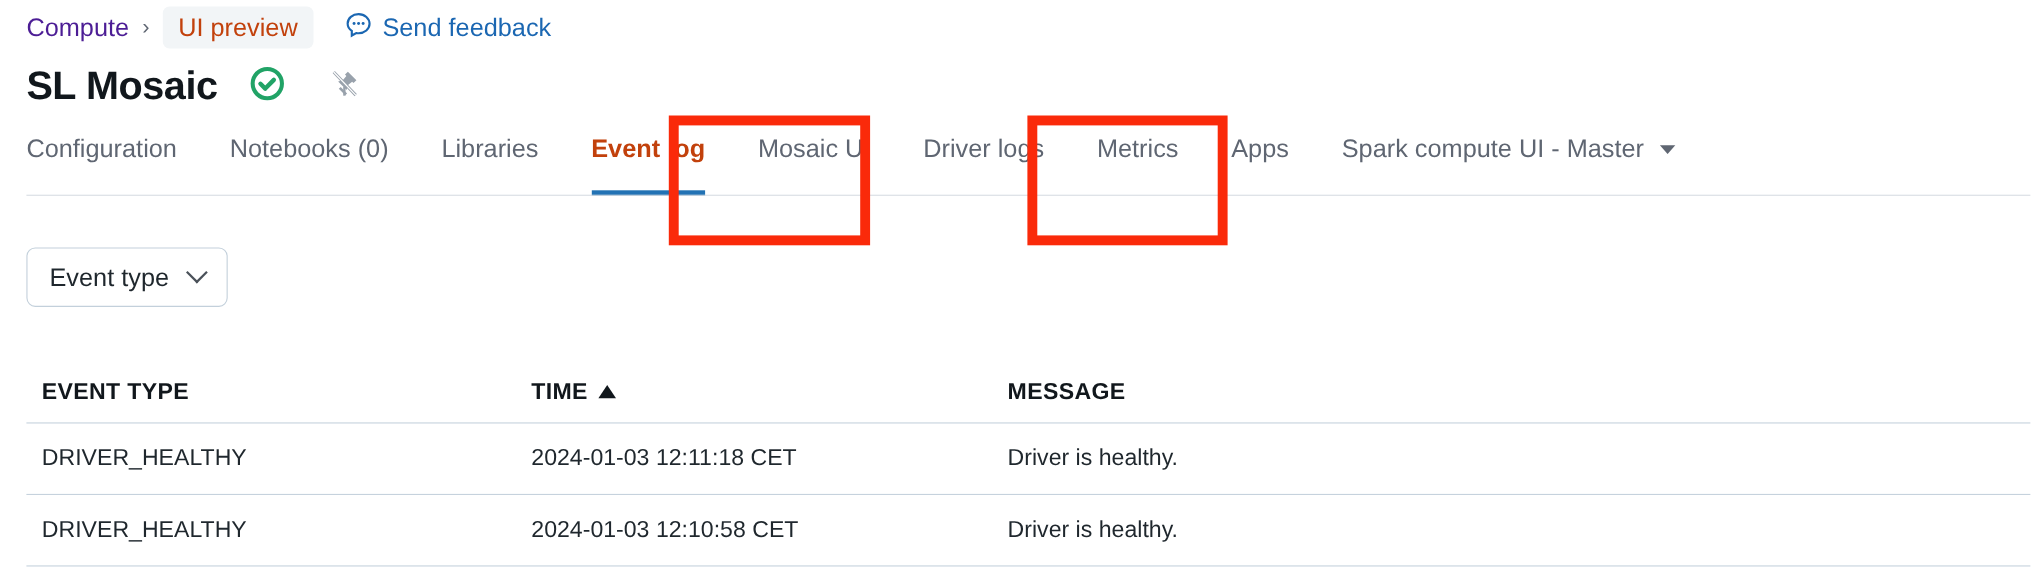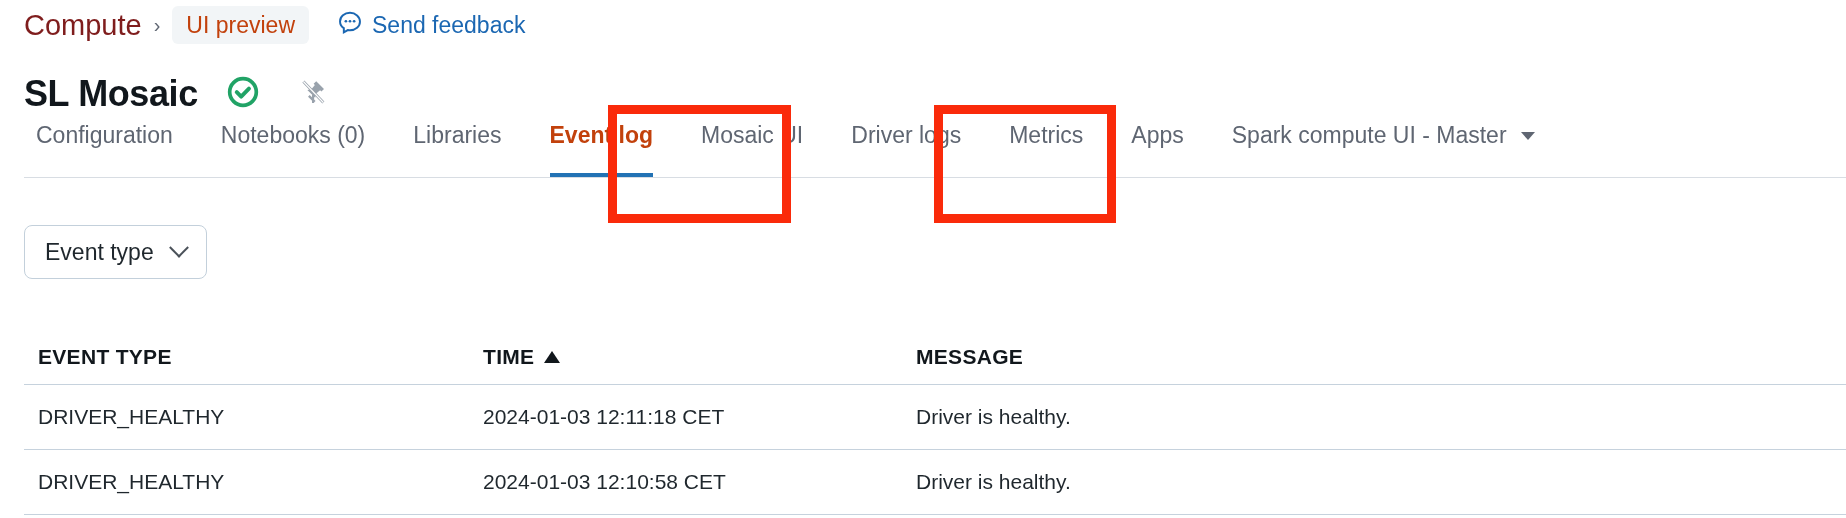--- a/index.html
+++ b/index.html
@@ -16,22 +16,22 @@
   
   .breadcrumb {
     position: absolute;
     left: 24px; top: 6px;
     height: 38px;
     display: flex;
     align-items: center;
     gap: 0;
   }
   .crumb-link {
-    font-size: 29px;
-    color: #7f1d1d;
+    font-size: 23px;
+    color: #4c1d95;
     line-height: 38px;
     white-space: nowrap;
     cursor: pointer;
   }
   .crumb-sep {
     font-size: 20px;
     color: #5f6672;
     margin: 0 12px;
     line-height: 38px;
   }
@@ -54,21 +54,21 @@
   .feedback-label {
     font-size: 23px;
     color: #1b67b2;
     white-space: nowrap;
   }
   .bubble-icon { display:block; }
 
   
   .title-row {
     position: absolute;
-    left: 24px; top: 70px;
+    left: 24px; top: 54px;
     display: flex;
     align-items: center;
     gap: 8px;
     height: 48px;
   }
   .page-title {
     font-size: 36px;
     font-weight: bold;
     color: #11171c;
     letter-spacing: -0.4px;
@@ -90,21 +90,20 @@
     left: 24px; right: 0; bottom: 0;
     height: 1px;
     background: #d8dde3;
   }
   .tabs {
     position: absolute;
     left: 24px; top: 0;
     display: flex;
     align-items: center;
     height: 66px;
-    margin-left: 12px;
   }
   .tab {
     position: relative;
     font-size: 23px;
     color: #5f6672;
     white-space: nowrap;
     padding: 10px 0 0 0;
     margin-right: 48px;
     height: 66px;
     cursor: pointer;

